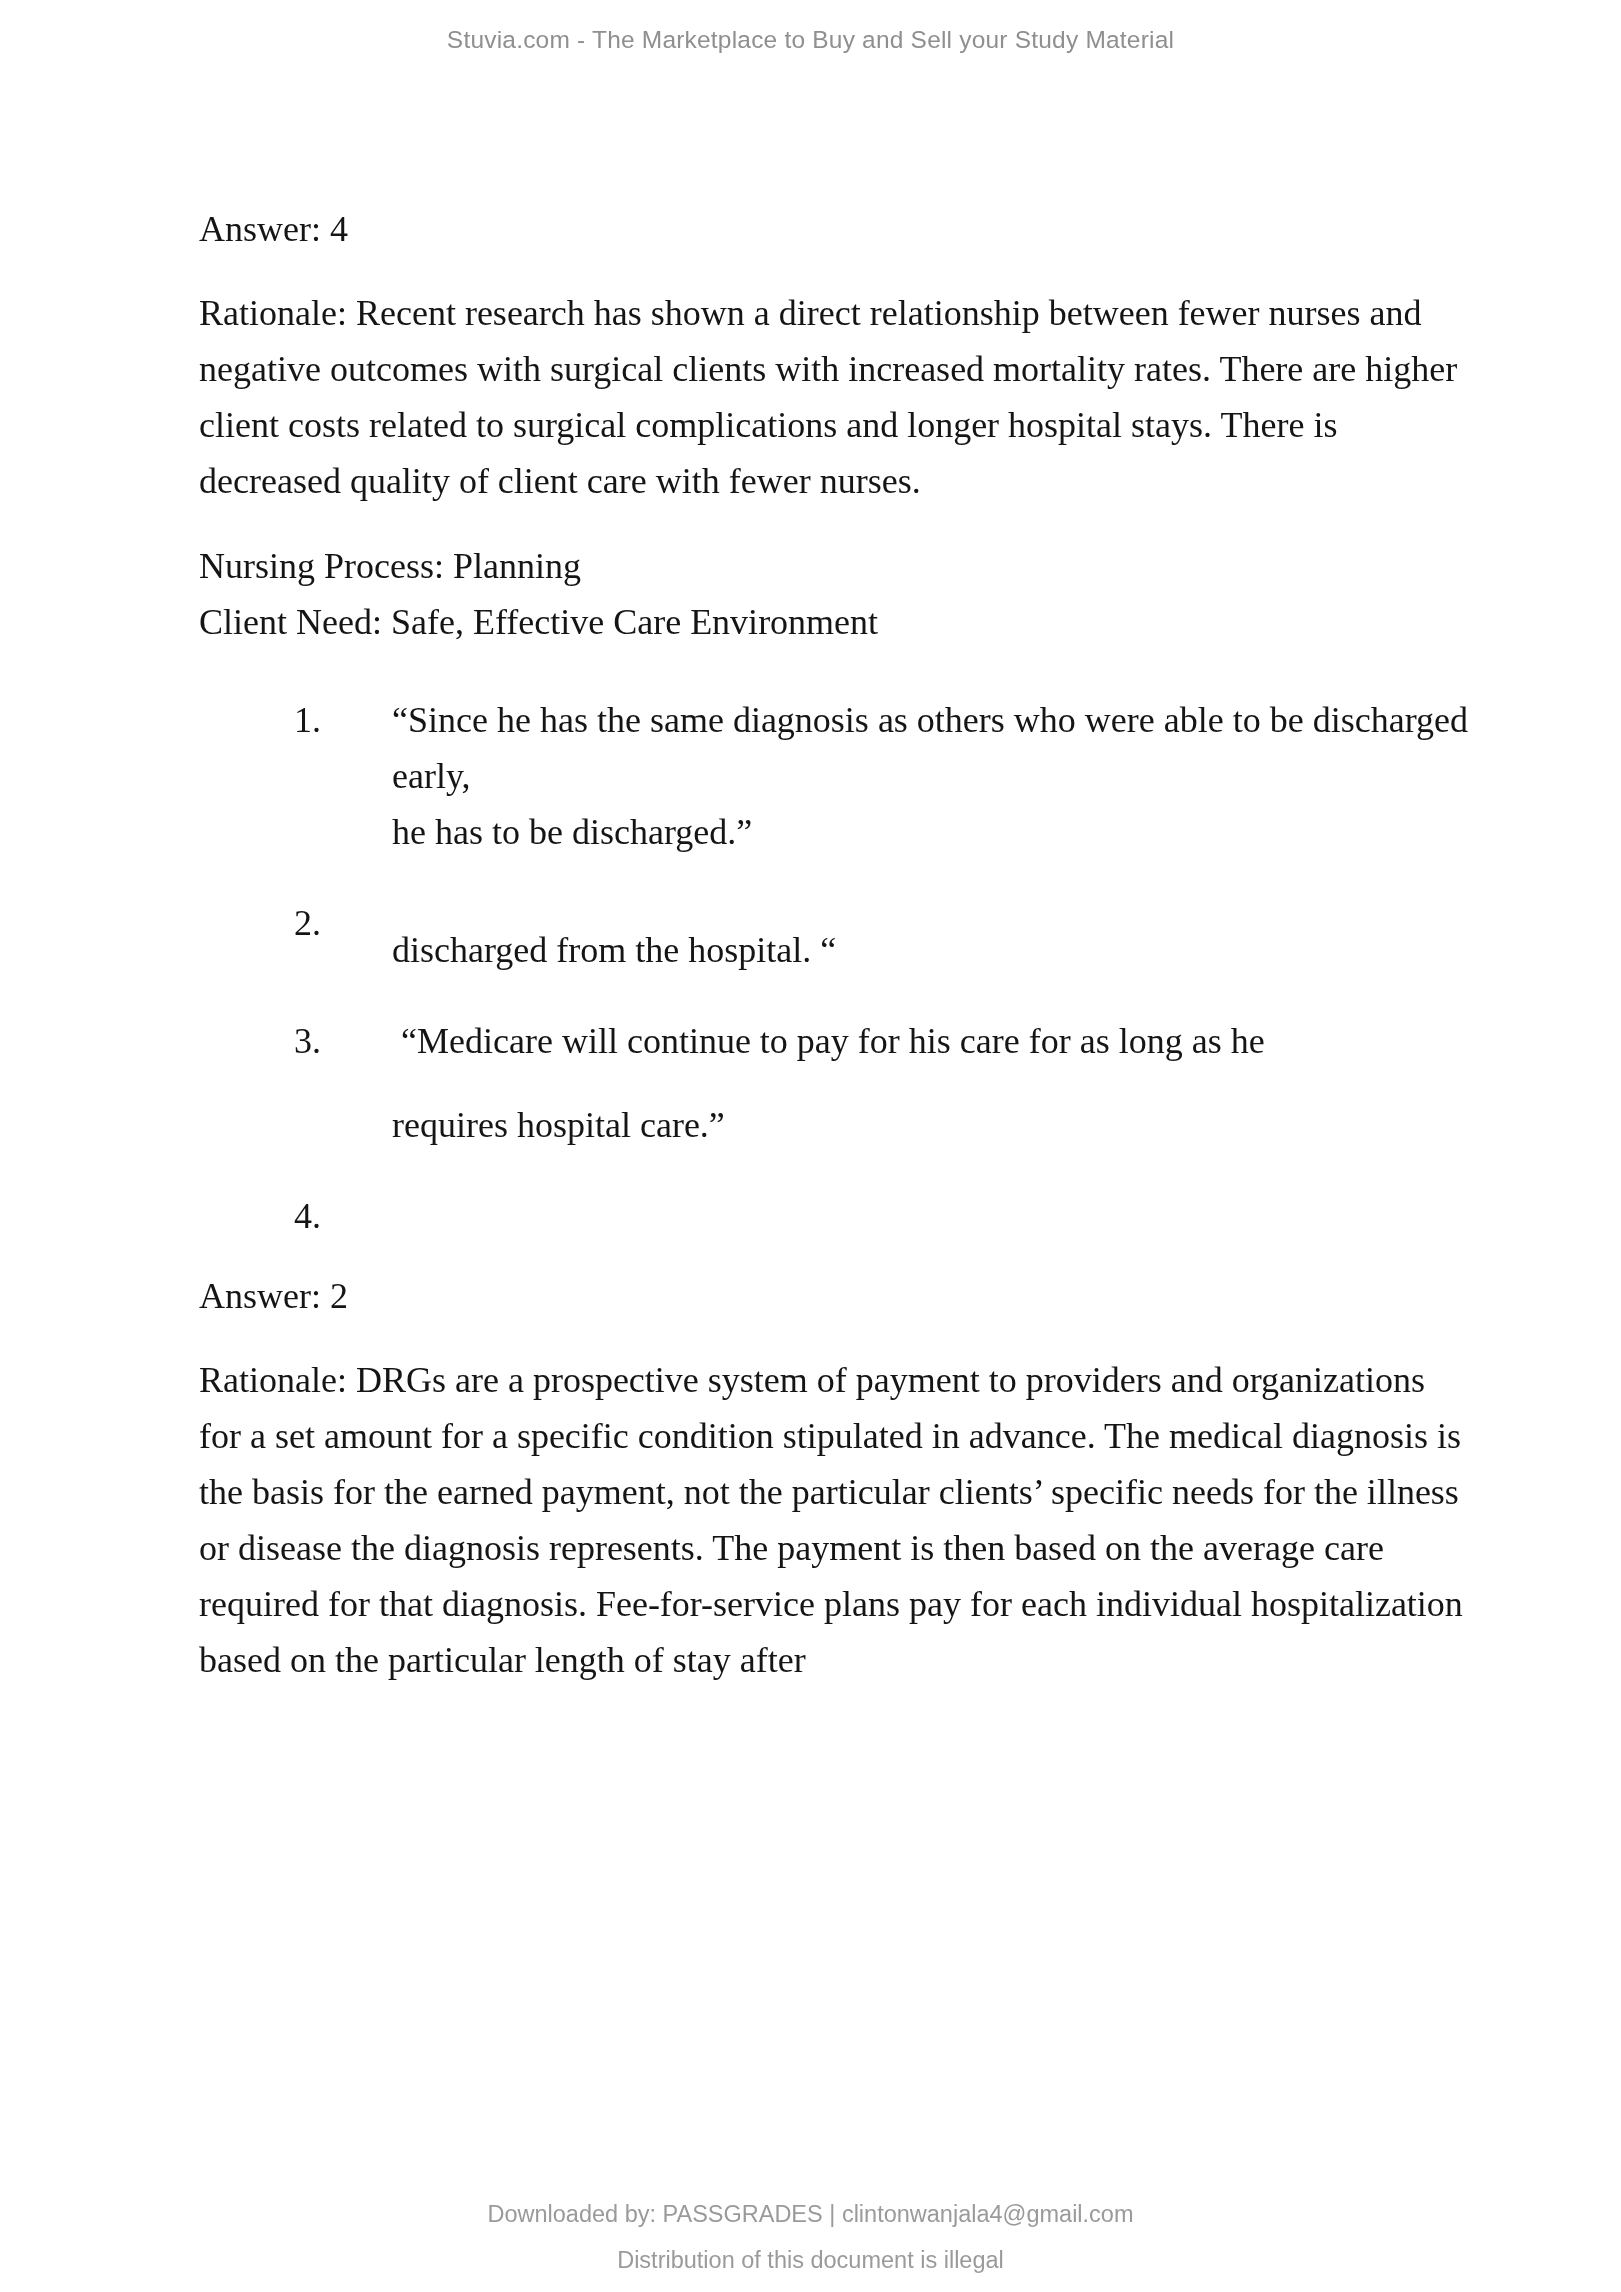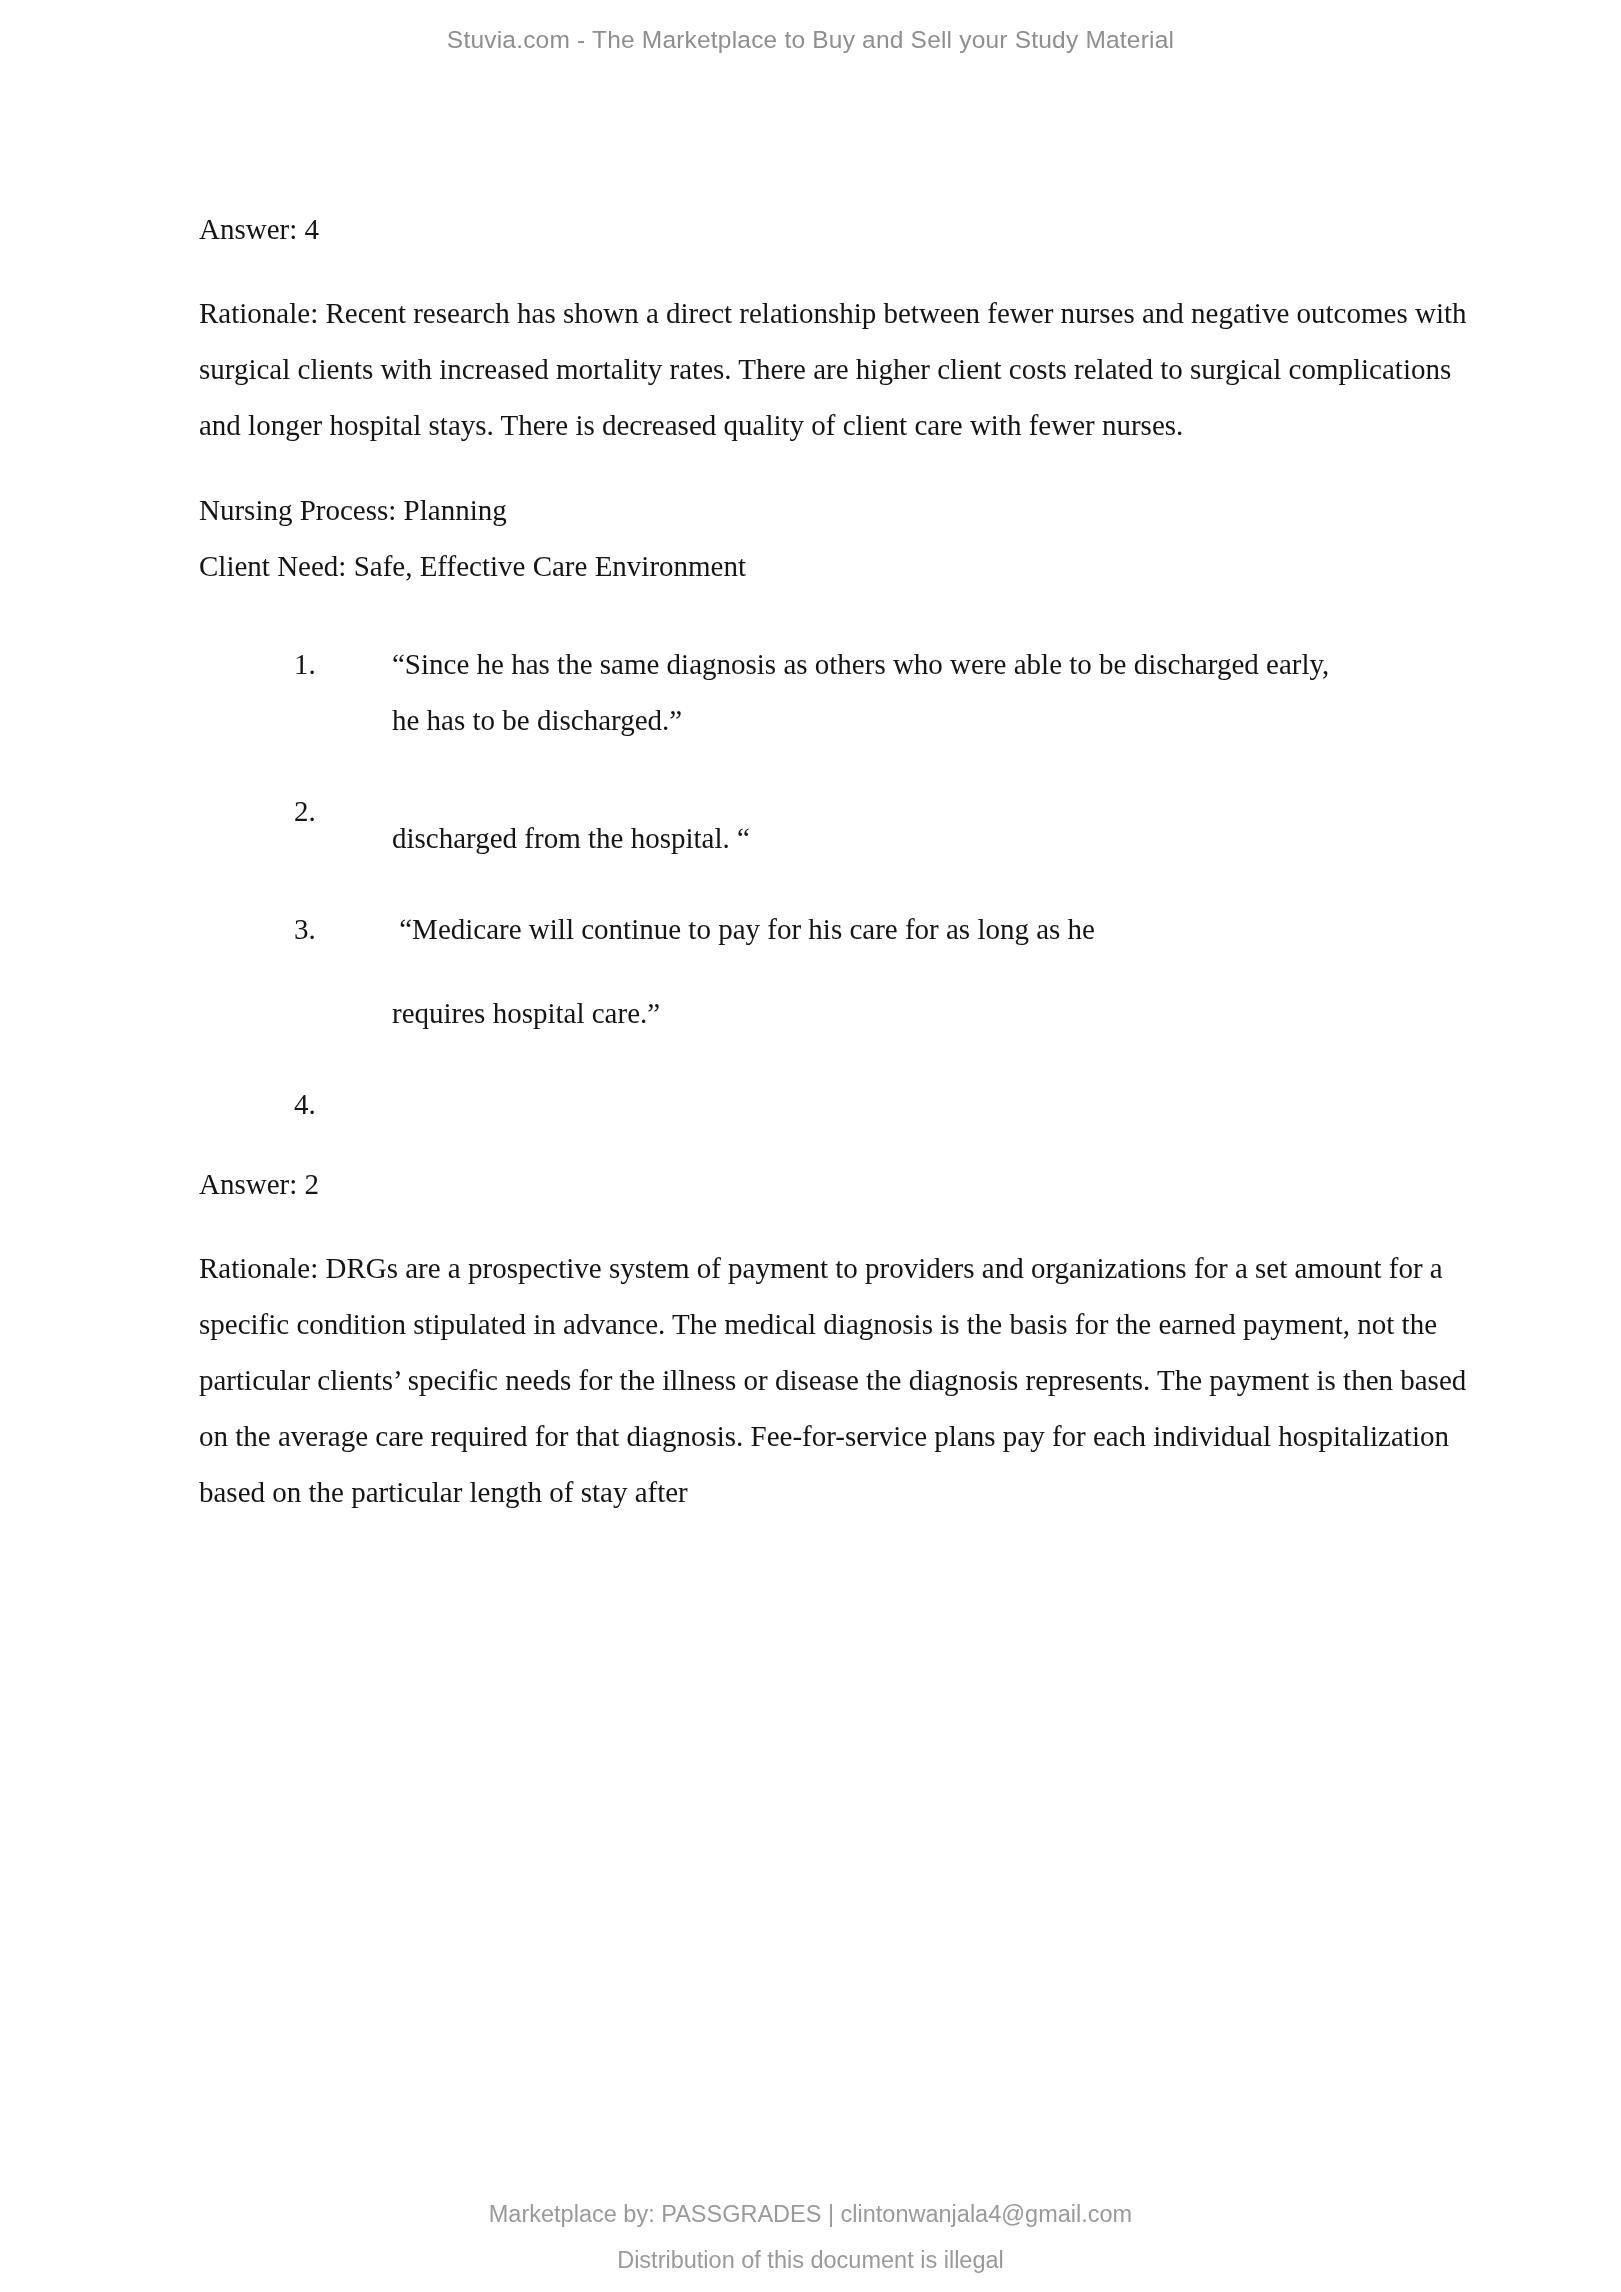--- a/index.html
+++ b/index.html
@@ -22,21 +22,21 @@
     font-family: "Liberation Sans", sans-serif;
     font-size: 24.5px;
     color: #8f8f8f;
     letter-spacing: 0.2px;
   }
   .content {
     position: absolute;
     top: 201px;
     left: 199px;
     width: 1274px;
-    font-size: 29px;
+    font-size: 36px;
     line-height: 56px;
   }
   .para { margin-bottom: 28px; }
   .rationale { margin-bottom: 29px; }
   .meta-block { margin-bottom: 0; }
   .question { margin-top: 112px; margin-bottom: 0; }
   ol.options {
     list-style: none;
     margin-top: 42px;
     margin-bottom: 24.5px;
@@ -120,18 +120,18 @@
 
     </ol>
 
     <p class="para">Answer: 2</p>
 
     <p class="para rationale">Rationale: DRGs are a prospective system of payment to providers and organizations for a set amount for a specific condition stipulated in advance. The medical diagnosis is the basis for the earned payment, not the particular clients’ specific needs for the illness or disease the diagnosis represents. The payment is then based on the average care required for that diagnosis. Fee-for-service plans pay for each individual hospitalization based on the particular length of stay after</p>
 
   </main>
 
   <div class="page-footer">
-    <div>Marketplace by: PASSGRADES | clintonwanjala4@gmail.com</div>
+    <div>Downloaded by: PASSGRADES | clintonwanjala4@gmail.com</div>
     <div>Distribution of this document is illegal</div>
   </div>
 
 </div>
 
 
 </body></html>

